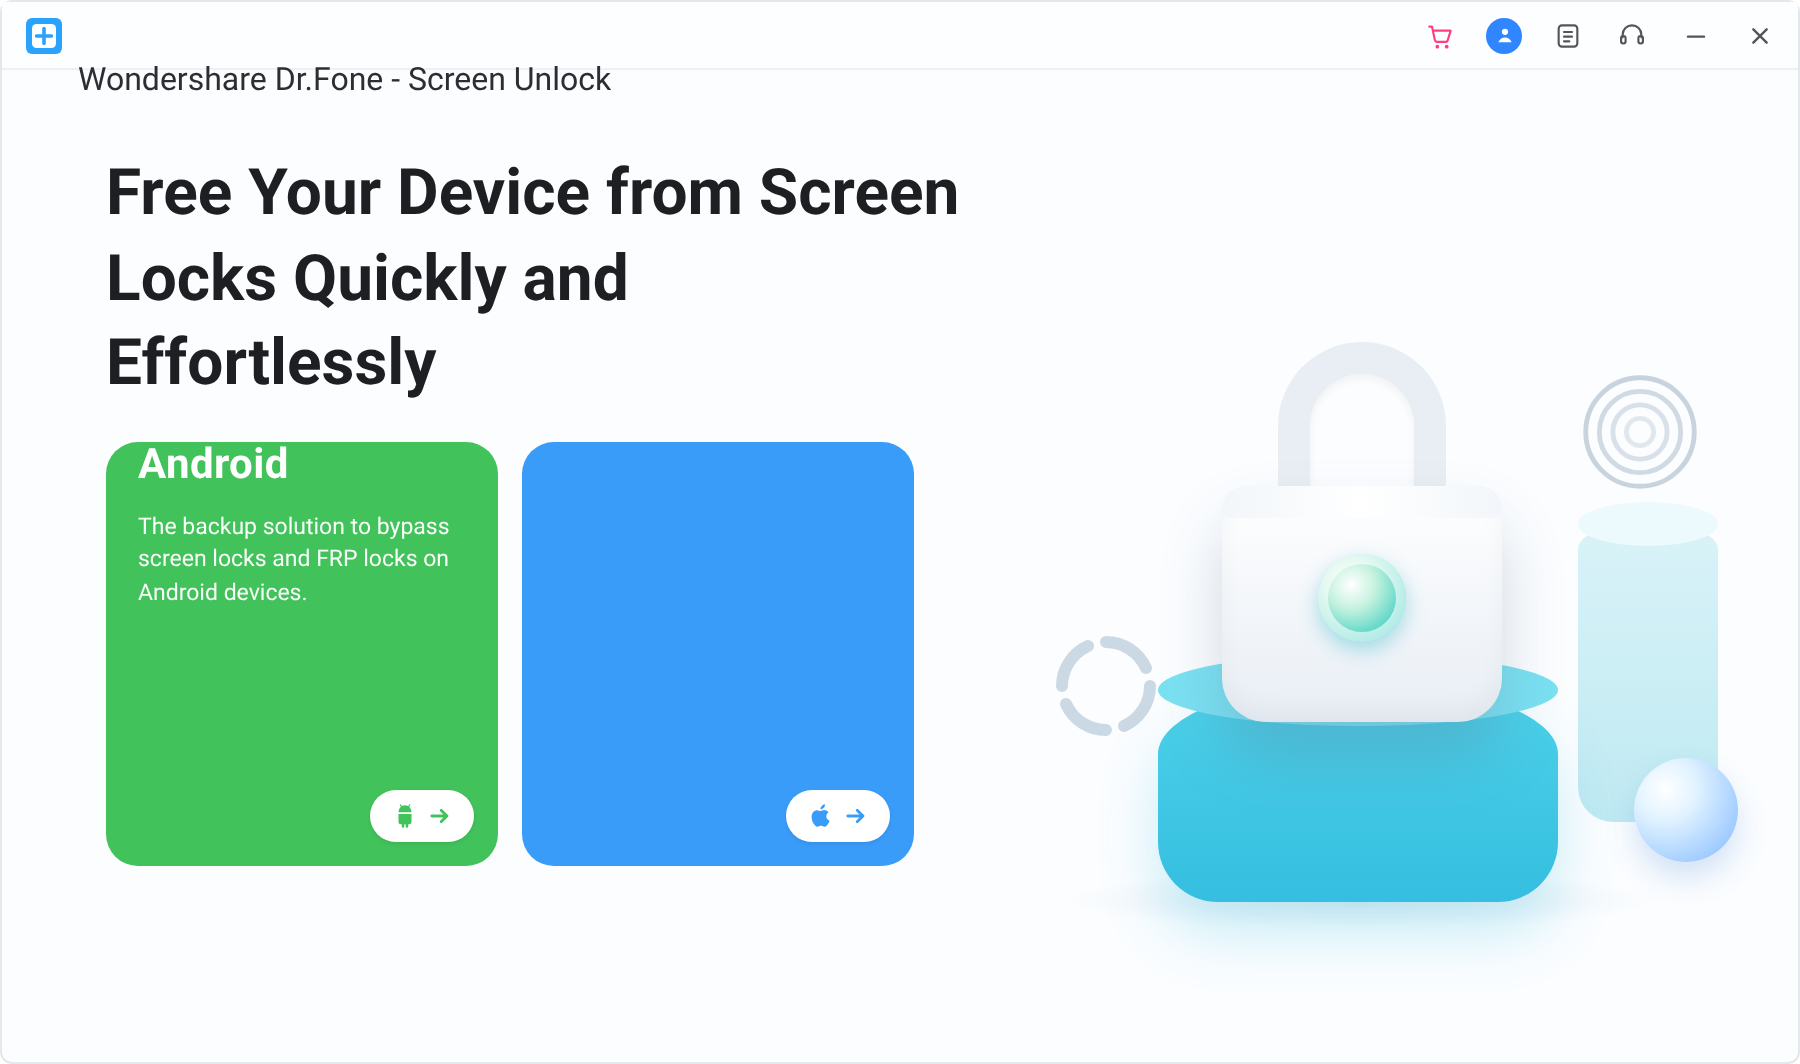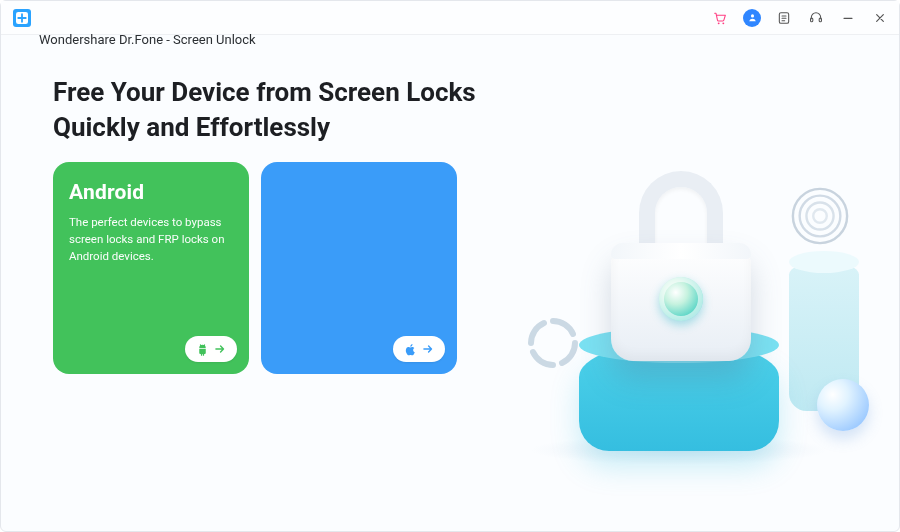--- a/index.html
+++ b/index.html
@@ -1,32 +1,32 @@
 <!DOCTYPE html>
 <html><head>
 <meta charset="utf-8">
 <style>
   * { box-sizing: border-box; margin: 0; padding: 0; }
   html, body { width: 900px; height: 532px; overflow: hidden; font-family: -apple-system, BlinkMacSystemFont, "Segoe UI", Roboto, Arial, sans-serif; background:#fff; }
   .window { width:900px; height:532px; background:#fbfdff; border:1px solid #e4e7ec; border-radius:6px; display:flex; flex-direction:column; position:relative; }
   
   .titlebar { height:34px; display:flex; align-items:center; padding:0 10px 0 12px; background:#fdfeff; border-bottom:1px solid #eef0f3; }
   .app-logo { width:18px; height:18px; background:#2aa3ff; border-radius:3px; display:flex; align-items:center; justify-content:center; margin-right:8px; color:#fff; font-weight:700; font-size:13px; }
-  .app-title { font-size:13px; color:#2b2f33;margin-top:43px; }
+  .app-title { font-size:16px; color:#2b2f33;margin-top:43px; }
   .titlebar-right { margin-left:auto; display:flex; align-items:center; gap:14px; }
   .tb-icon { width:18px; height:18px; display:flex; align-items:center; justify-content:center; color:#555; }
   .tb-icon svg { width:16px; height:16px; }
   .avatar-circle { width:18px; height:18px; border-radius:50%; background:#2f86ff; display:flex; align-items:center; justify-content:center; }
   .avatar-circle svg { width:11px; height:11px; }
   
   .content { flex:1; position:relative; padding:40px 0 0 52px; }
-  .heading { font-size:26px; font-weight:700; color:#1d1f23; line-height:1.33; max-width:430px; }
+  .heading { font-size:32px; font-weight:700; color:#1d1f23; line-height:1.33; max-width:430px; }
   .subheading { margin-top:42px; font-size:12.5px; color:#555b61; }
   .cards { display:flex; gap:12px; margin-top:18px; }
-  .card { width:196px; height:212px; border-radius:16px; padding:18px 16px 14px 16px; color:#fff; position:relative; display:flex; flex-direction:column; }
+  .card { width:196px; height:212px; border-radius:16px; padding:0 16px 14px 16px; color:#fff; position:relative; display:flex; flex-direction:column; }
   .card.android { background:#42c25b; }
   .card.ios { background:#3a9cf9; }
   .card-title { font-size:21px; font-weight:700; letter-spacing:0.2px; }
   .card-desc { font-size:11.5px; line-height:1.45; margin-top:10px; opacity:0.97; }
   .card-btn { position:absolute; right:12px; bottom:12px; width:52px; height:26px; border-radius:14px; background:#fff; display:flex; align-items:center; justify-content:center; gap:4px; box-shadow:0 1px 2px rgba(0,0,0,0.08); }
   .card.android .card-btn svg.platform { fill:#42c25b; }
   .card.ios .card-btn svg.platform { fill:#3a9cf9; }
   .card.android .card-btn svg.arrow { stroke:#42c25b; }
   .card.ios .card-btn svg.arrow { stroke:#3a9cf9; }
   
@@ -102,21 +102,21 @@
     </div>
   </div>
 
   <div class="content">
     <h1 class="heading">Free Your Device from Screen Locks Quickly and Effortlessly</h1>
 
     <div class="cards">
 
       <div class="card android">
         <div class="card-title">Android</div>
-        <div class="card-desc">The perfect devices to bypass screen locks and FRP locks on Android devices.</div>
+        <div class="card-desc">The backup solution to bypass screen locks and FRP locks on Android devices.</div>
         <div class="card-btn">
           <svg class="platform" width="13" height="13" viewBox="0 0 24 24">
               <path d="M6 9a6 6 0 0 1 12 0v.5H6V9zm2.6-3.7L7.3 3.1a.6.6 0 1 1 1-.6l1.35 2.3A7.4 7.4 0 0 1 12 4.5c.83 0 1.62.13 2.35.37L15.7 2.5a.6.6 0 1 1 1 .6l-1.3 2.2A6.7 6.7 0 0 1 18 9.5H6a6.7 6.7 0 0 1 2.6-4.2zM9.2 7.2a.8.8 0 1 0 0 1.6.8.8 0 0 0 0-1.6zm5.6 0a.8.8 0 1 0 0 1.6.8.8 0 0 0 0-1.6zM6 11h12v7.5a2 2 0 0 1-2 2h-1v2a1.2 1.2 0 1 1-2.4 0v-2h-1.2v2a1.2 1.2 0 1 1-2.4 0v-2H8a2 2 0 0 1-2-2V11z"></path>
             </svg>
           <svg class="arrow" width="14" height="14" viewBox="0 0 24 24" fill="none">
               <path d="M5 12h13M13 7l5 5-5 5" stroke-width="2.4" stroke-linecap="round" stroke-linejoin="round"></path>
             </svg>
         </div>
       </div>
 

